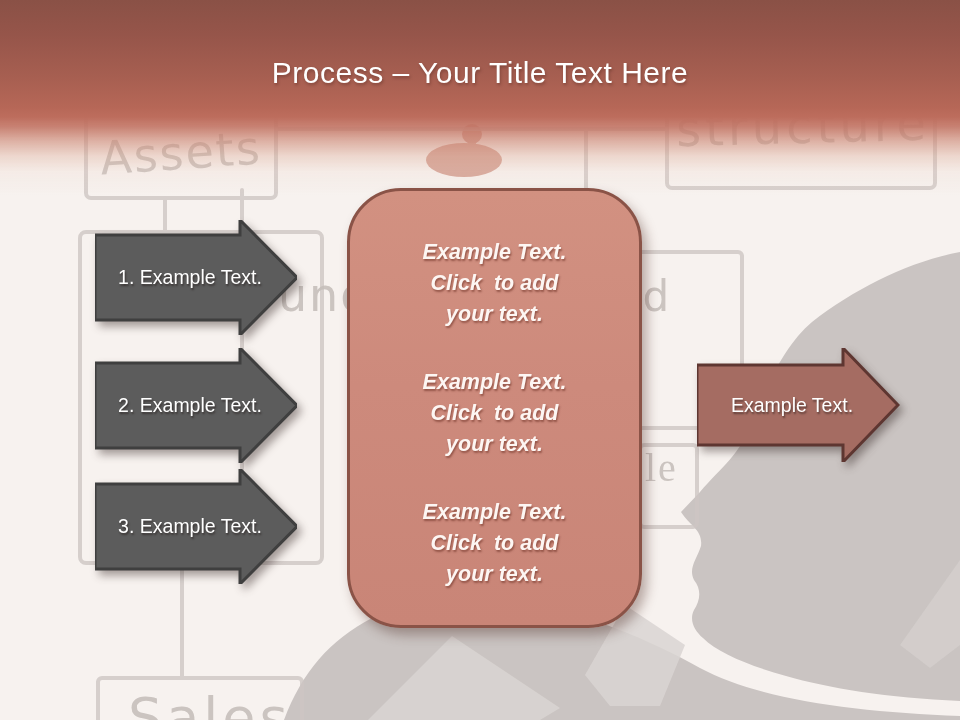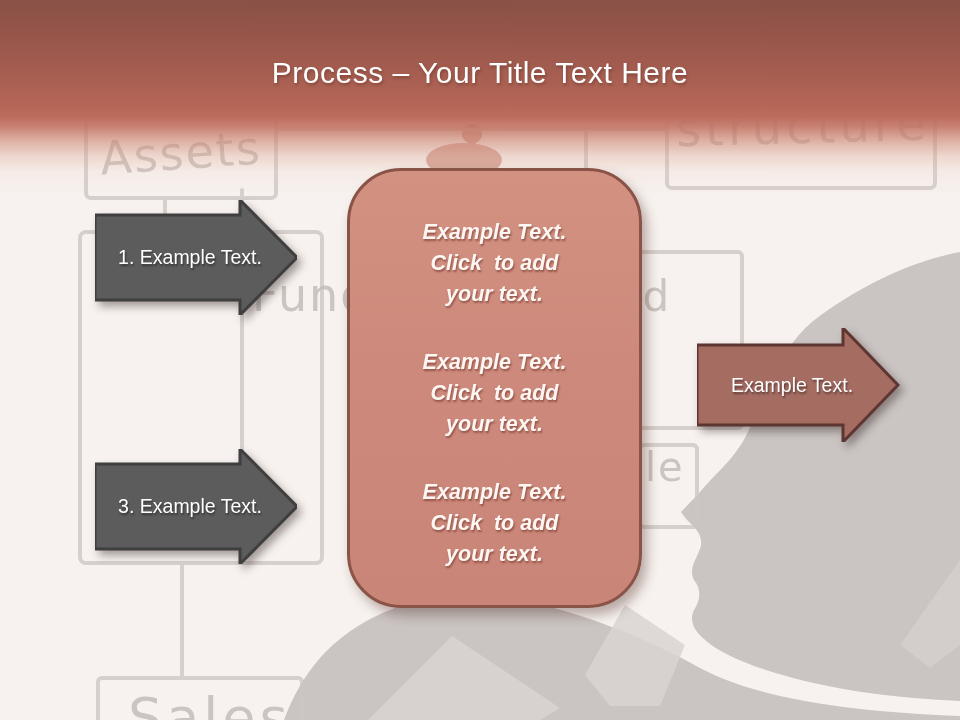--- a/index.html
+++ b/index.html
@@ -10,40 +10,40 @@
   
   #sketch-layer{position:absolute;inset:0;z-index:1;}
   .sketch-word{
     position:absolute;color:#c6bfbb;font-family:"DejaVu Sans",sans-serif;
     font-weight:400;letter-spacing:2px;opacity:.9;white-space:pre;
   }
   .w-assets{left:100px;top:126px;font-size:46px;transform:rotate(-4deg);}
   .w-structure{left:676px;top:98px;font-size:48px;letter-spacing:4px;transform:rotate(-1.5deg);}
   .w-fund{left:252px;top:268px;font-size:46px;}
   .w-nd{left:614px;top:272px;font-size:42px;}
-  .w-le{left:645px;top:444px;font-size:40px;}
+  .w-le{left:645px;top:444px;font-size:40px;font-family:Liberation Serif, serif;}
   .w-sales{left:128px;top:686px;font-size:54px;letter-spacing:4px;}
   
   #header-gradient{
     position:absolute;top:0;left:0;width:100%;height:195px;z-index:2;
     background:linear-gradient(180deg,
       #8a5146 0%, #96554a 18%, #a75f51 40%, #b66757 55%, #bd6d5d 60%,
       rgba(194,117,101,0.90) 65%, rgba(204,134,115,0.62) 72%,
       rgba(219,165,144,0.35) 80%, rgba(236,200,184,0.15) 88%,
       rgba(247,242,239,0) 100%);
   }
   
   #slide-title{
     position:absolute;top:56px;left:0;width:100%;text-align:center;z-index:3;
     color:#ffffff;font-size:30px;letter-spacing:.5px;
     text-shadow:1px 2px 3px rgba(60,25,20,.35);white-space:pre;
   }
   #slide-title .t-bold{font-weight:normal;}
   
-  .shape{position:absolute;z-index:4;}
+  .shape{position:absolute;z-index:4;margin-top:20px;}
   .arrow-wrap{width:202px;height:115px;filter:drop-shadow(4px 5px 4px rgba(45,32,28,.42));text-decoration:underline;}
   .arrow-wrap svg{display:block;}
   .arrow-label{
     position:absolute;left:2px;top:15px;width:186px;height:85px;
     display:flex;align-items:center;justify-content:center;
     color:#ffffff;font-size:19.5px;white-space:pre;
     text-shadow:1px 2px 2px rgba(30,20,18,.55);
   }
   #arrow-1{left:95px;top:200px;}
   #arrow-2{left:95px;top:328px;}
@@ -115,20 +115,26 @@
 
   <div id="slide-title"><span class="t-bold">Process </span><span>– Your Title Text Here</span></div>
 
   <div class="shape arrow-wrap" id="arrow-1">
     <svg width="202" height="115" viewBox="0 0 202 115">
       <polygon points="0,15 145,15 145,0 202,57.5 145,115 145,100 0,100" fill="#5c5c5c" stroke="#3f3f3f" stroke-width="3" stroke-linejoin="miter"></polygon>
     </svg>
     <div class="arrow-label">1. Example Text.</div>
   </div>
 
+  <div class="shape arrow-wrap" id="arrow-2">
+    <svg width="202" height="115" viewBox="0 0 202 115">
+      <polygon points="0,15 145,15 145,0 202,57.5 145,115 145,100 0,100" fill="#5c5c5c" stroke="#3f3f3f" stroke-width="3" stroke-linejoin="miter"></polygon>
+    </svg>
+    <div class="arrow-label">2. Example Text.</div>
+  </div>
 
   <div class="shape arrow-wrap" id="arrow-3">
     <svg width="202" height="115" viewBox="0 0 202 115">
       <polygon points="0,15 145,15 145,0 202,57.5 145,115 145,100 0,100" fill="#5c5c5c" stroke="#3f3f3f" stroke-width="3" stroke-linejoin="miter"></polygon>
     </svg>
     <div class="arrow-label">3. Example Text.</div>
   </div>
 
   <div class="shape" id="center-box">
     <div class="center-box-text">

